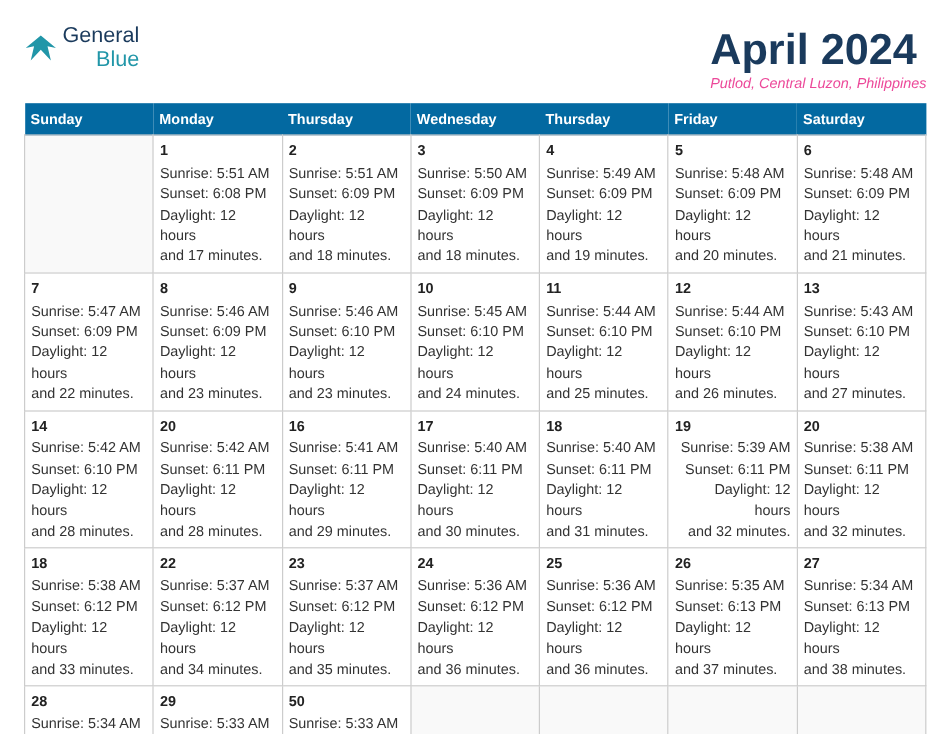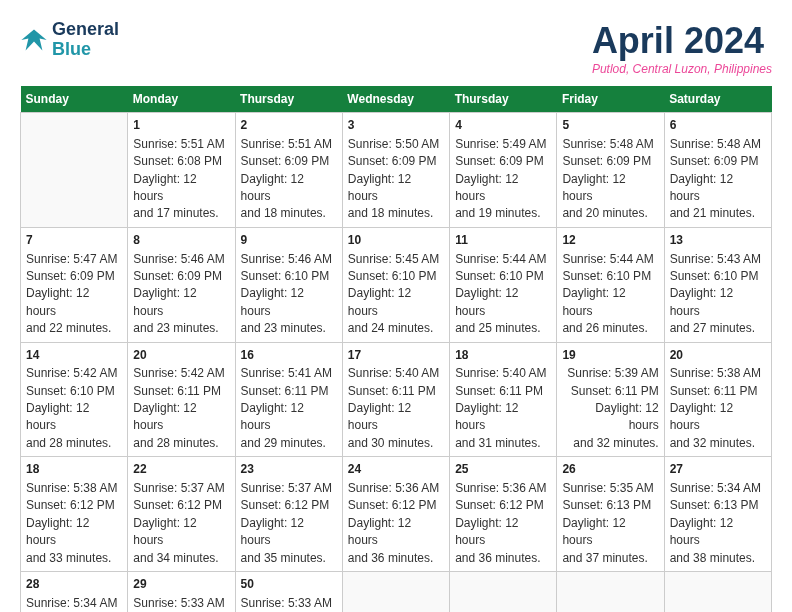--- a/index.html
+++ b/index.html
@@ -16,23 +16,24 @@
       align-items: flex-start;
       margin-bottom: 10px;
     }
     .logo {
       display: flex;
       align-items: center;
       gap: 4px;
     }
     .logo-text {
       font-size: 18px;
-      font-weight: bold;
+      font-weight: normal;
       color: #1a3a5c;
       line-height: 1.1;
+      text-align: right;
     }
     .logo-bird {
       width: 28px;
       height: 28px;
     }
     .title-block {
     }
     .month-title {
       font-size: 36px;
       font-weight: bold;
@@ -42,21 +43,21 @@
       font-size: 12px;
       color: #ec4899;
       font-style: italic;
     }
     table {
       width: 100%;
       border-collapse: collapse;
       font-size: 11px;
     }
     thead tr th {
-      background-color: #15803d;
+      background-color: #0369a1;
       color: #fff;
       text-align: left;
       padding: 6px 5px;
       font-size: 12px;
       font-weight: bold;
     }
     tbody tr td {
       border: 1px solid #ccc;
       vertical-align: top;
       padding: 4px 5px;

